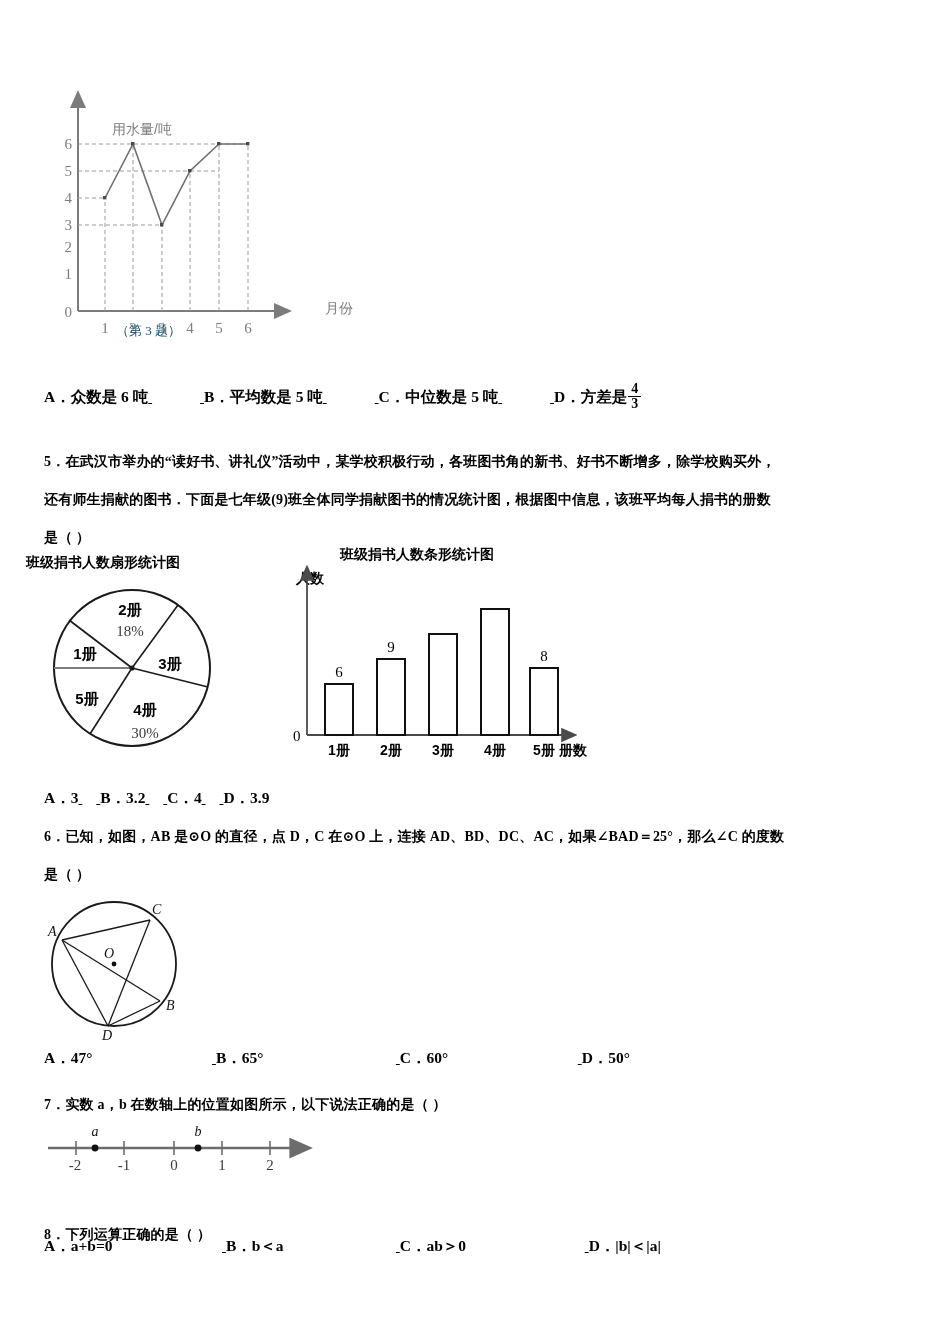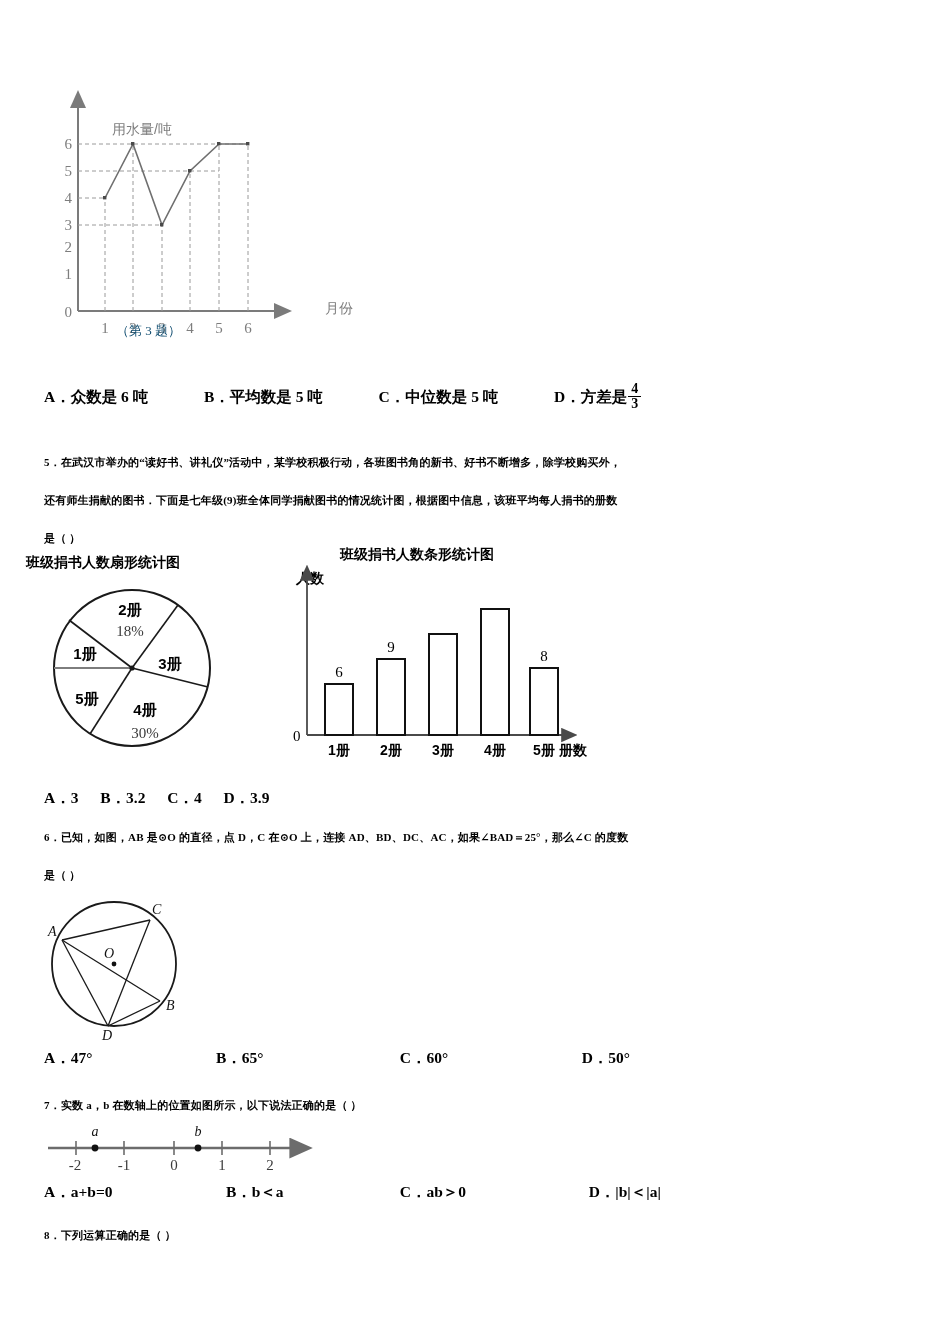--- a/index.html
+++ b/index.html
@@ -18,32 +18,33 @@
   .page {
     position: relative;
     width: 950px;
     height: 1344px;
     padding: 0;
   }
 
   
   .qtext {
     position: absolute;
-    font-size: 11px;
+    font-size: 14px;
     font-weight: bold;
     line-height: 38px;
     letter-spacing: 0.2px;
     white-space: nowrap;
   }
 
   .opts {
     position: absolute;
     font-size: 15.5px;
     font-weight: bold;
     white-space: nowrap;
+    text-decoration: underline;
   }
   .opt { display: inline-block; }
 
   .frac {
     display: inline-block;
     vertical-align: -0.45em;
     text-align: center;
     font-size: 14px;
     line-height: 1.02;
     margin-left: 1px;
@@ -331,21 +332,21 @@
 
       <circle cx="51" cy="26" r="3.4" fill="#111"></circle>
       <circle cx="154" cy="26" r="3.4" fill="#111"></circle>
       <g font-family="Liberation Serif, serif" font-style="italic" font-size="14" fill="#111" text-anchor="middle">
         <text x="51" y="14">a</text>
         <text x="154" y="14">b</text>
       </g>
     </svg>
   </div>
 
-  <div class="opts" style="left:44px; top:1182px;">
+  <div class="opts" style="left:44px; top:1236px;">
     <span class="opt" style="width:178px"><span>A．</span><span>a+b=0</span></span>
     <span class="opt" style="width:170px"><span>B．</span><span>b＜a</span></span>
     <span class="opt" style="width:185px"><span>C．</span><span>ab＞0</span></span>
     <span class="opt"><span>D．</span><span>|b|＜|a|</span></span>
   </div>
 
   <div class="qtext" style="left:44px; top:1216px;"><span>8．</span><span>下列运算正确的是（    ）</span></div>
 
 </div>
 

